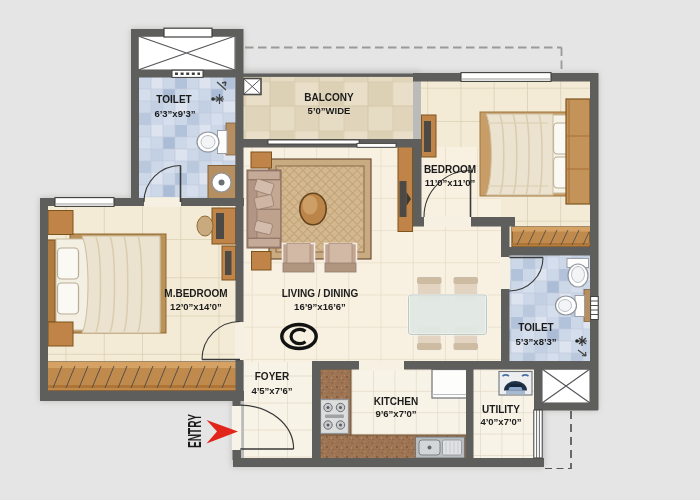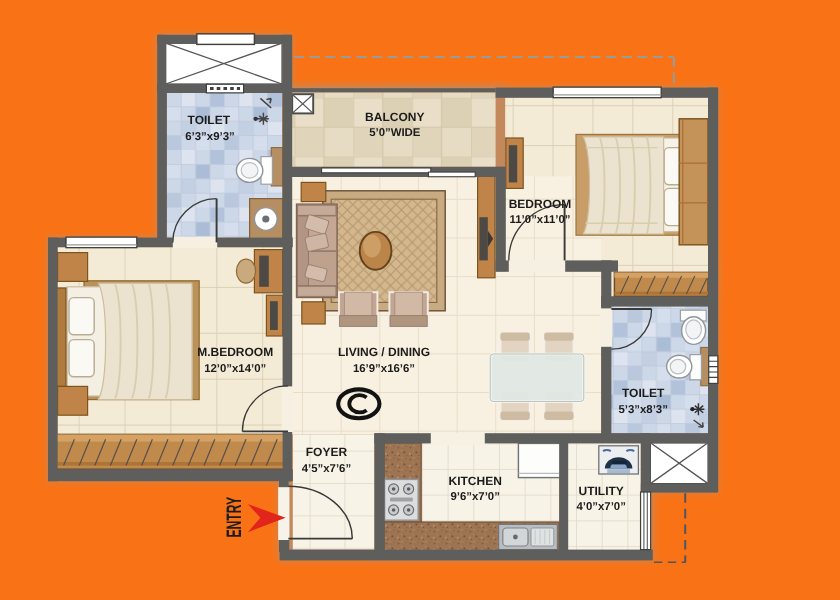--- a/index.html
+++ b/index.html
@@ -1,16 +1,16 @@
 <!DOCTYPE html>
 <html><head>
 <meta charset="utf-8">
 <style>
   html,body{margin:0;padding:0;background:#ffffff;}
-  .wrap{width:700px;height:500px;position:relative;overflow:hidden;background:#f97316;}
+  .wrap{width:700px;height:500px;position:relative;overflow:hidden;background:#e5e5e5;}
   text{font-family:"Liberation Sans",sans-serif;font-weight:bold;fill:#1b1b1b;}
 </style>
 </head>
 <body>
 <div class="wrap">
 <svg width="700" height="500" viewBox="0 0 700 500">
 <defs>
   <filter id="blur" x="-20%" y="-20%" width="140%" height="140%">
           <feGaussianBlur stdDeviation="3.2"></feGaussianBlur>
         </filter>

